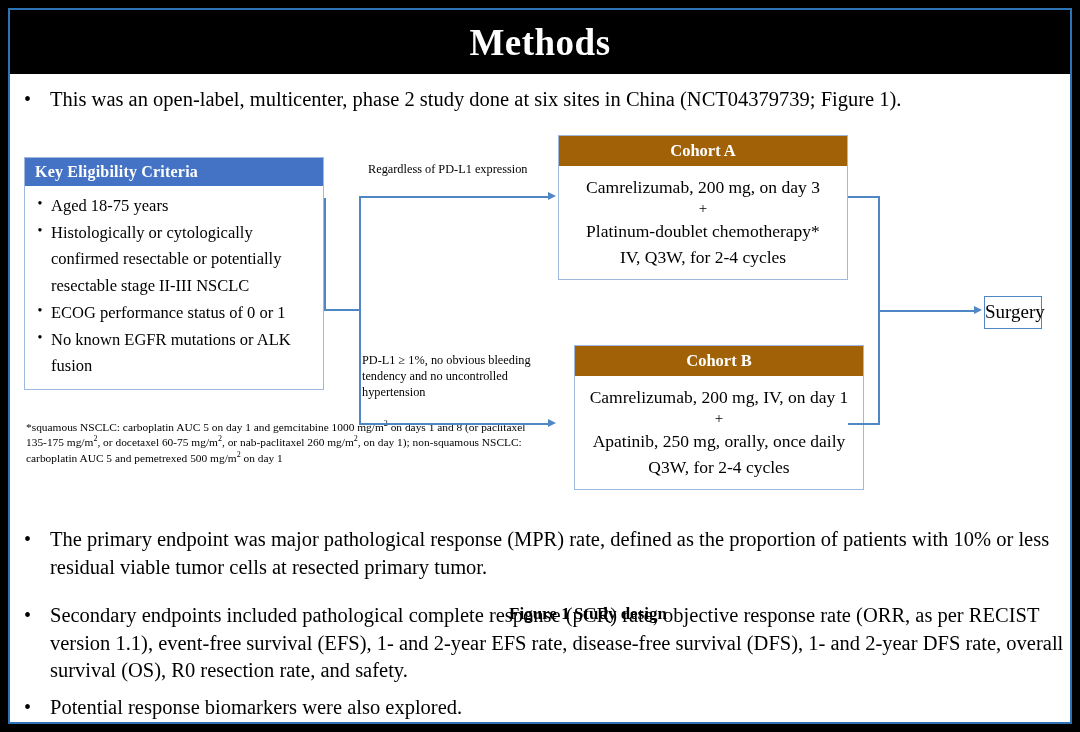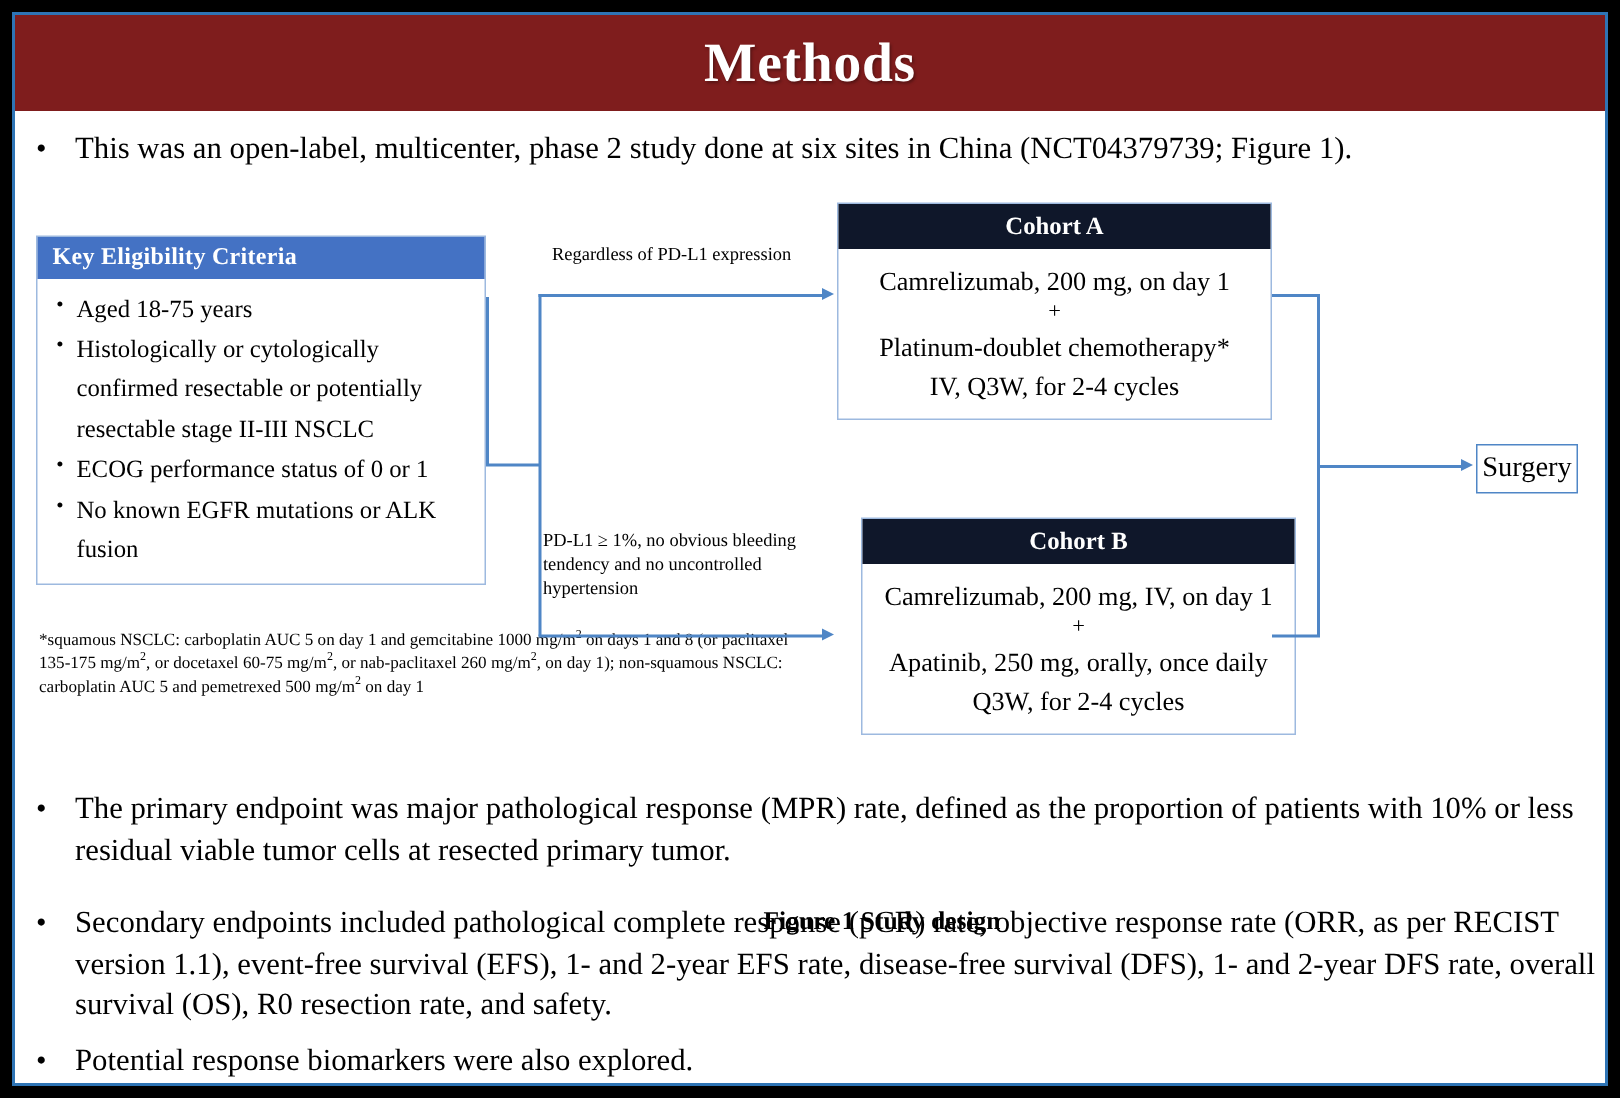--- a/index.html
+++ b/index.html
@@ -29,21 +29,21 @@
     box-sizing: border-box;
   }
 
   
   .title-banner {
     position: absolute;
     left: 0;
     top: 0;
     width: 100%;
     height: 64px;
-    background: #7f1d1d;
+    background: #000000;
     display: flex;
     align-items: center;
     justify-content: center;
     box-sizing: border-box;
   }
   .title-text {
     color: #ffffff;
     font-size: 37px;
     font-weight: bold;
     letter-spacing: 0.5px;
@@ -148,21 +148,21 @@
   .cohort-box {
     position: absolute;
     width: 290px;
     border: 1px solid #9DB9DF;
     box-sizing: border-box;
     background: #ffffff;
   }
   #cohort-a { left: 548px; top: 15px; }
   #cohort-b { left: 548px; top: 225px; margin-left: 16px; }
   .cohort-header {
-    background: #0f172a;
+    background: #a16207;
     color: #ffffff;
     font-weight: bold;
     font-size: 16.5px;
     text-align: center;
     padding: 5px 0 5px 0;
   }
   .cohort-body {
     padding: 8px 4px 9px 4px;
     text-align: center;
     font-size: 17.5px;
@@ -172,21 +172,21 @@
   .cohort-body .plus {
     font-size: 15px;
     line-height: 1.15;
   }
 
   
   #surgery-box {
     position: absolute;
     left: 974px;
     top: 176px;
-    width: 68px;
+    width: 58px;
     padding: 4px 0 5px 0;
     border: 1.5px solid #4F86C6;
     background: #ffffff;
     text-align: center;
     font-size: 19px;
     color: #000000;
     box-sizing: border-box;
   }
 
   
@@ -284,21 +284,21 @@
 
       <div class="ln lh" style="left:349px; top:303px; width:190px;"></div>
       <div class="arrow-right" style="left:538px; top:299px;"></div>
 
       <div class="conn-label" id="label-regardless">Regardless  of PD-L1 expression</div>
       <div class="conn-label" id="label-pdl1">PD-L1 ≥ 1%, no obvious bleeding tendency  and no uncontrolled  hypertension</div>
 
       <div class="cohort-box" id="cohort-a">
         <div class="cohort-header">Cohort A</div>
         <div class="cohort-body">
-          <div>Camrelizumab, 200 mg, on day 1</div>
+          <div>Camrelizumab, 200 mg, on day 3</div>
           <div class="plus">+</div>
           <div>Platinum-doublet chemotherapy*</div>
           <div>IV, Q3W, for 2-4 cycles</div>
         </div>
       </div>
 
       <div class="cohort-box" id="cohort-b">
         <div class="cohort-header">Cohort B</div>
         <div class="cohort-body">
           <div>Camrelizumab, 200 mg, IV, on day 1</div>

